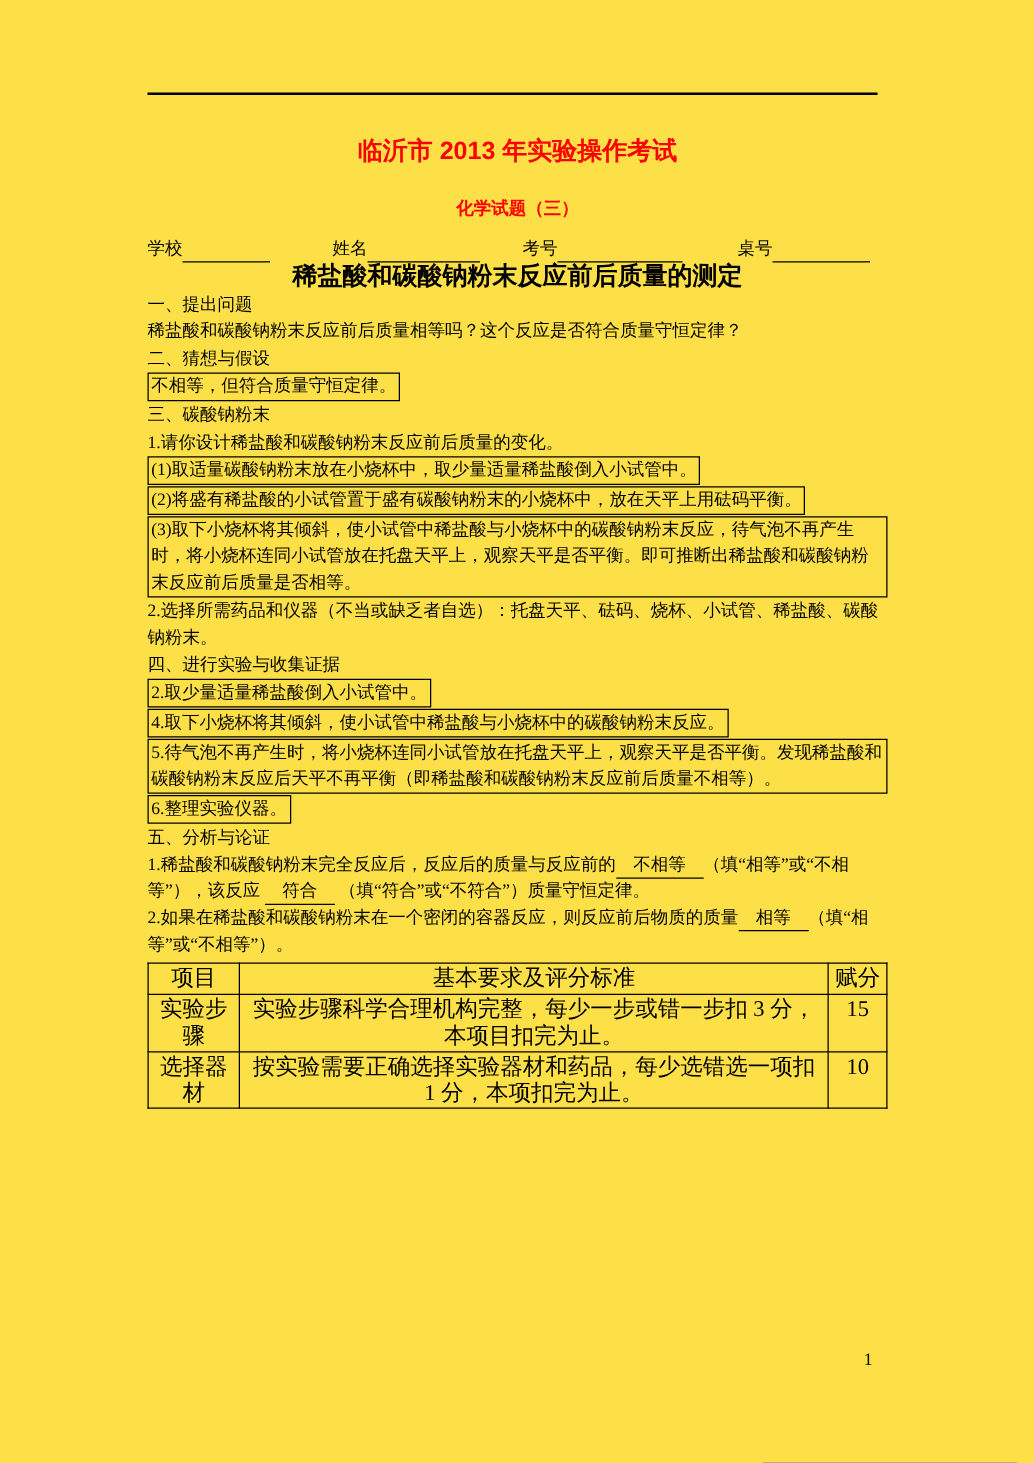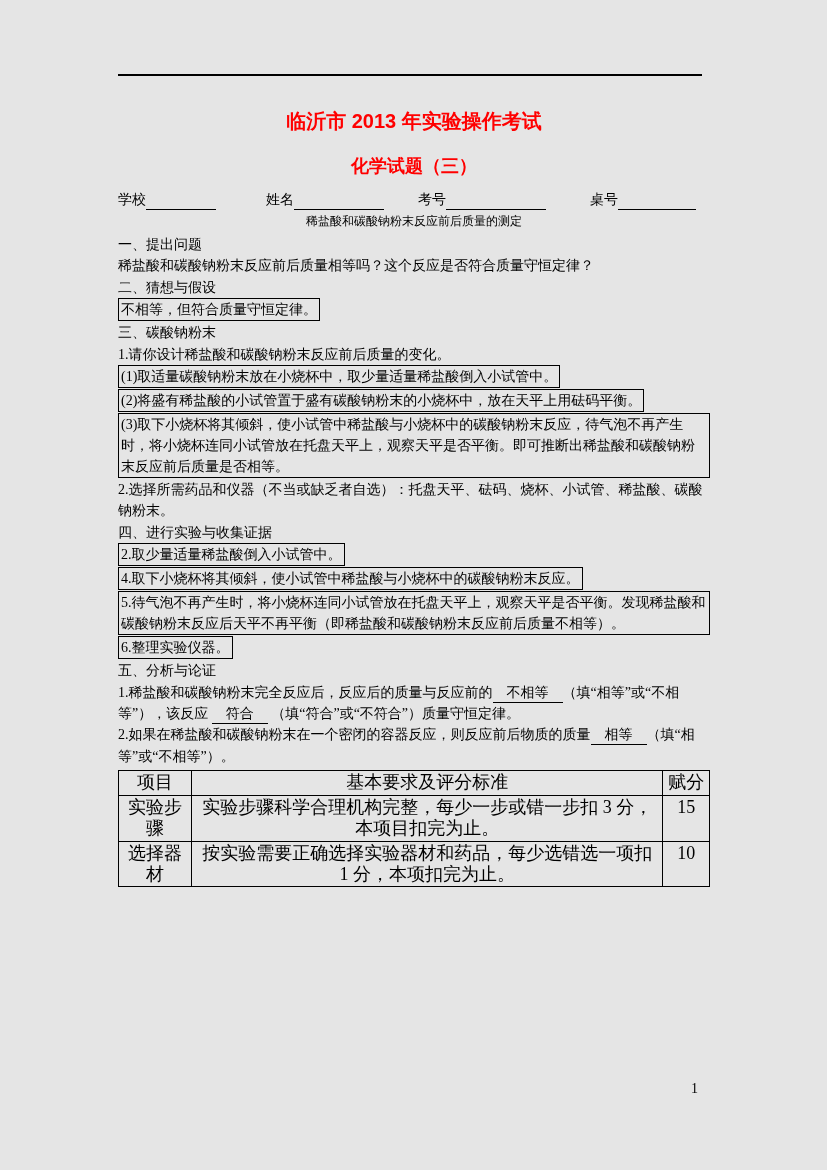--- a/index.html
+++ b/index.html
@@ -1,19 +1,19 @@
 <!DOCTYPE html>
 <html><head>
 <meta charset="utf-8">
 <style>
   html,body{margin:0;padding:0;background:#888;}
   .page{
     position:relative;
     width:827px;height:1170px;
-    background:#e5e5e5;
+    background:#fde047;
     font-family:"Liberation Serif", serif;
     color:#000;
     overflow:hidden;
     margin:0 auto;
   }
   .content{
     position:absolute;
     left:118px;top:0;
     width:592px;
   }
@@ -30,21 +30,21 @@
     font-weight:bold;
     font-size:20px;
     line-height:26px;
     color:#FF0000;
   }
   .title2{
     margin:20px 0 0 0;
     text-align:center;
     font-family:"Liberation Sans", sans-serif;
     font-weight:bold;
-    font-size:18px;
+    font-size:14px;
     line-height:24px;
     color:#FF0000;
   }
   .fields{
     margin-top:12px;
     font-size:14px;
     line-height:20px;
     white-space:nowrap;
   }
   .field{display:inline-block;}
@@ -58,22 +58,22 @@
   .b-name{width:90px;}
   .b-examno{width:100px;}
   .b-desk{width:78px;}
   .g1{margin-right:50px;}
   .g2{margin-right:34px;}
   .g3{margin-right:44px;}
   .subtitle{
     margin-top:1px;
     text-align:center;
     font-family:"Liberation Sans", sans-serif;
-    font-weight:normal;
-    font-size:12px;
+    font-weight:bold;
+    font-size:20px;
     line-height:21px;
   }
   .body{
     margin-top:2px;
     font-size:14px;
     line-height:21.4px;
   }
   .line{margin:0;}
   .boxline{margin:0;line-height:0;}
   .boxed{

